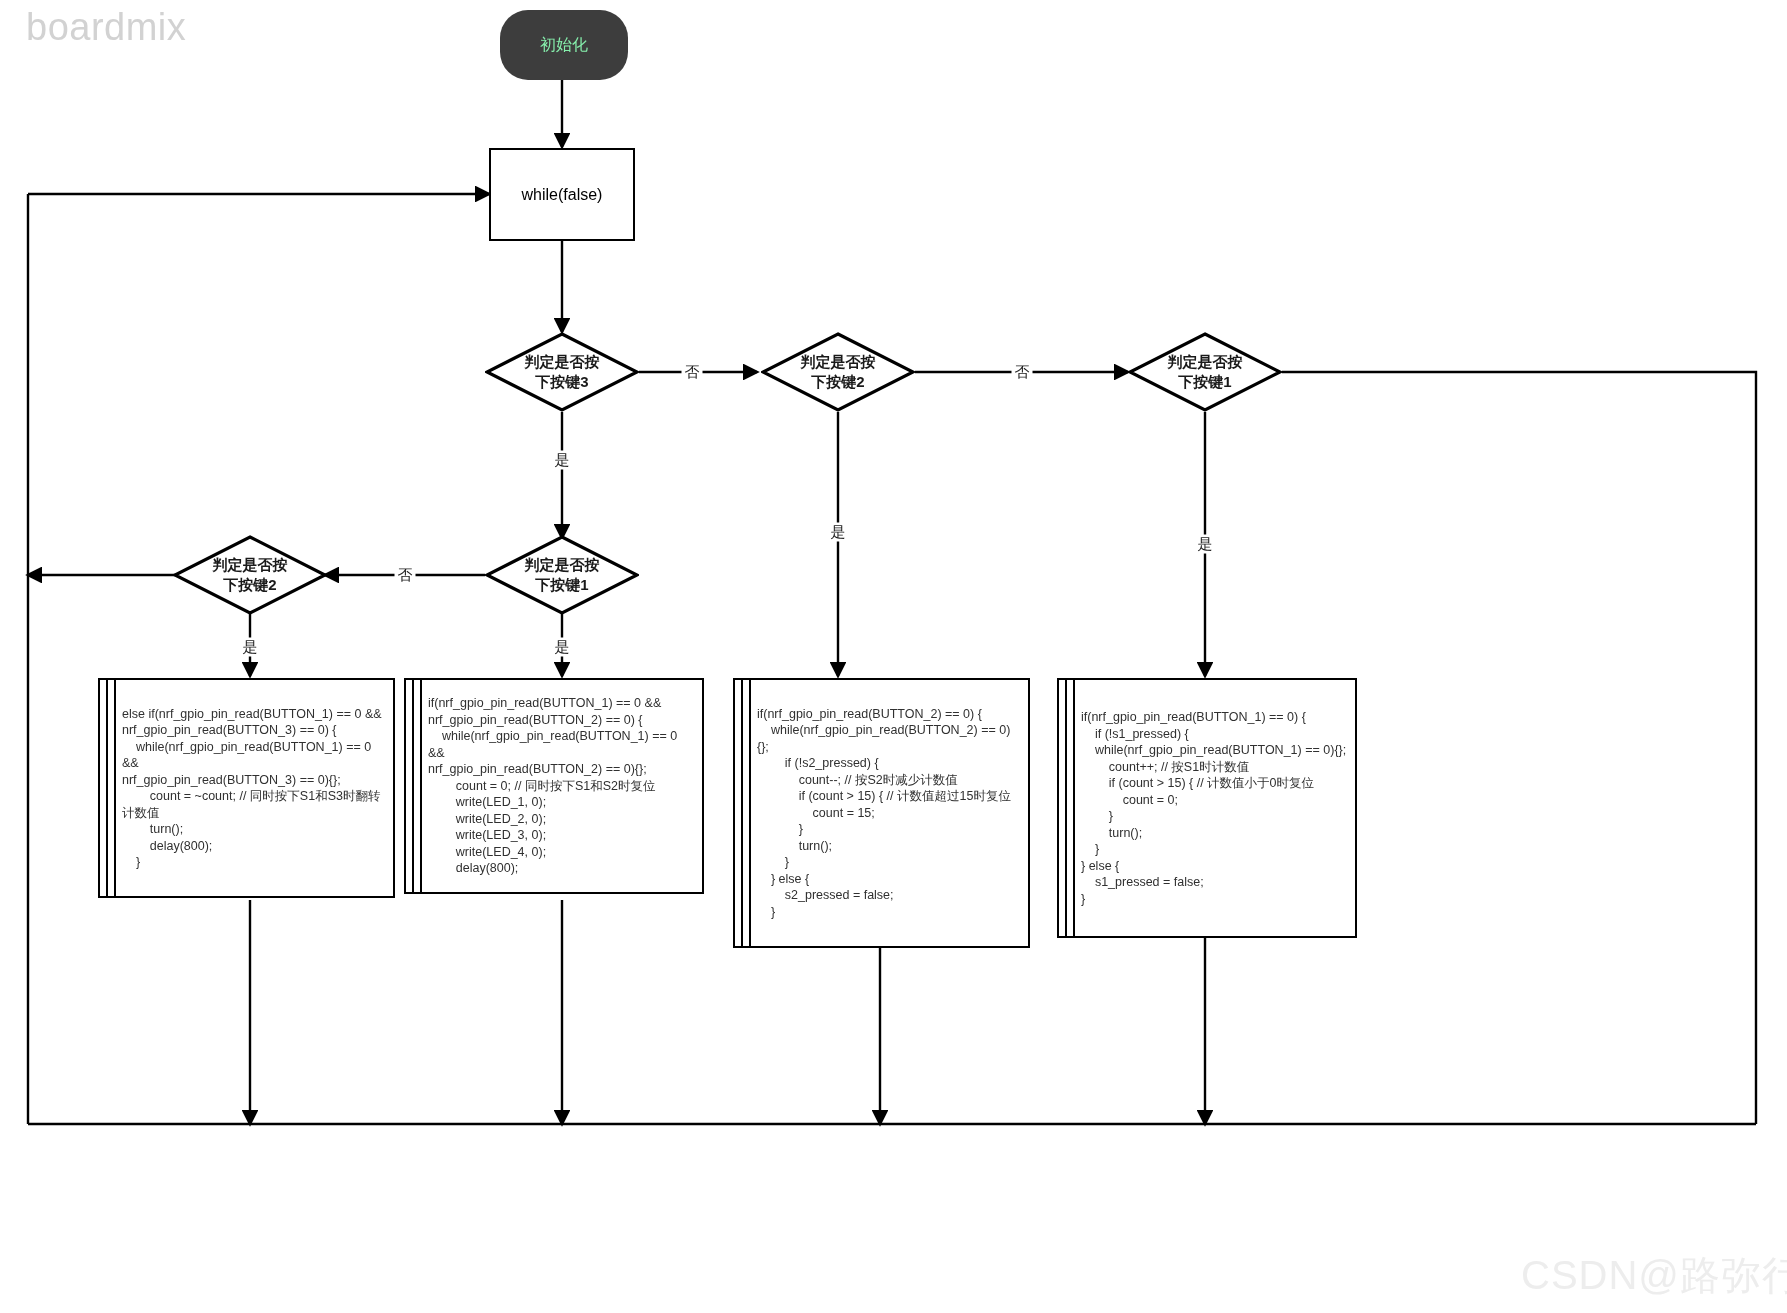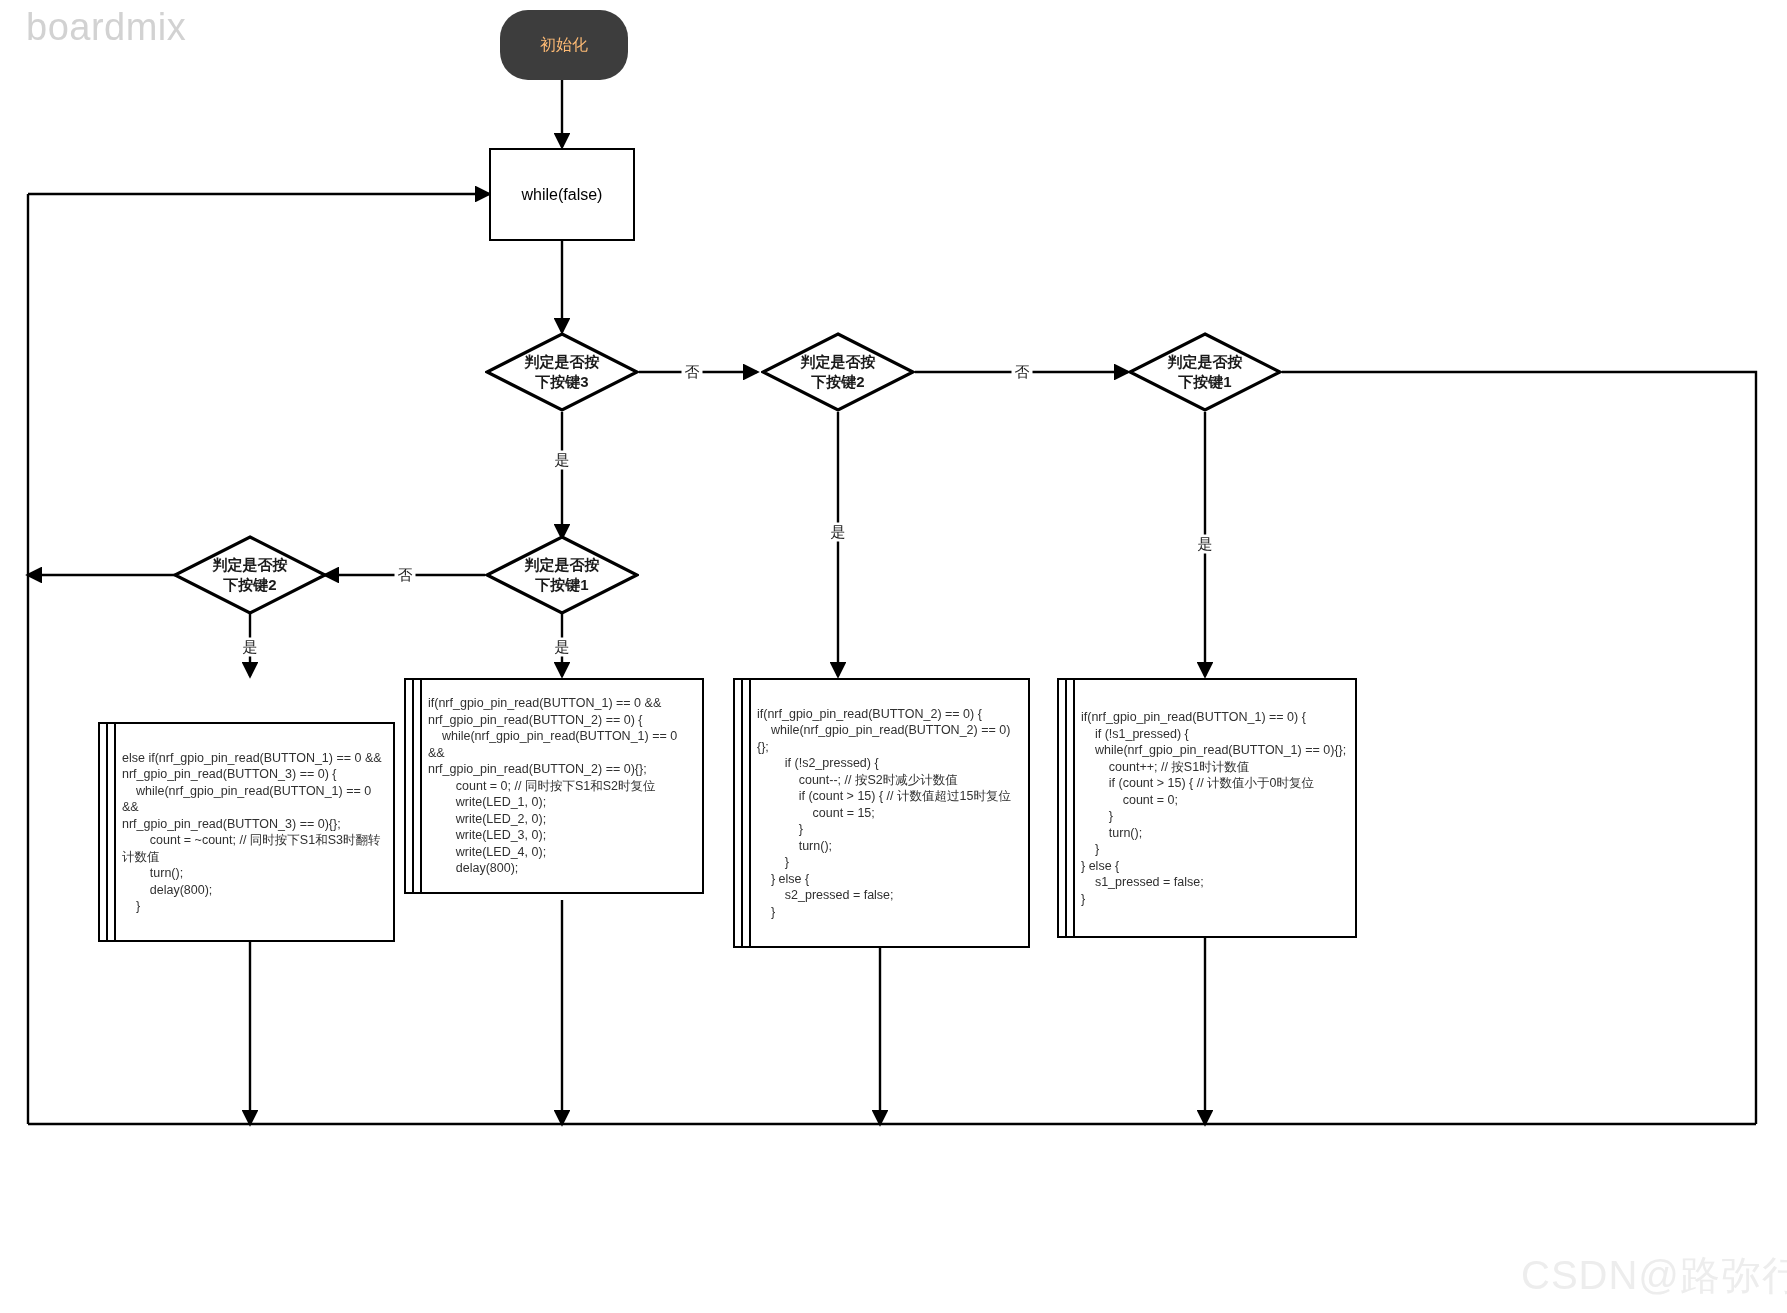--- a/index.html
+++ b/index.html
@@ -38,21 +38,21 @@
     letter-spacing: 1px;
     white-space: nowrap;
     user-select: none;
   }
 
   
   .node { position: absolute; }
 
   .terminator {
     background: #3d3d3d;
-    color: #fdba74;
+    color: #86efac;
     border-radius: 28px;
     display: flex;
     align-items: center;
     justify-content: center;
     font-size: 16px;
   }
 
   .process-box {
     background: #ffffff;
     border: 2px solid #000000;
@@ -221,21 +221,21 @@
   </div>
 
   <div class="node decision" style="left:173px; top:535px; width:154px; height:80px;">
     <svg class="dia-shape" viewBox="0 0 154 80" preserveAspectRatio="none">
       <polygon points="77,2 152,40 77,78 2,40" fill="#ffffff" stroke="#000000" stroke-width="3.2" vector-effect="non-scaling-stroke"></polygon>
     </svg>
     <span class="dia-label">判定是否按
 下按键2</span>
   </div>
 
-  <div class="node code-block" style="left:98px; top:678px; width:297px; height:220px;margin-top:44px;">
+  <div class="node code-block" style="left:98px; top:678px; width:297px; height:220px;">
     <span class="rail left"></span>
     <span class="code-text">else if(nrf_gpio_pin_read(BUTTON_1) == 0 &amp;&amp;
 nrf_gpio_pin_read(BUTTON_3) == 0) {
     while(nrf_gpio_pin_read(BUTTON_1) == 0 &amp;&amp;
 nrf_gpio_pin_read(BUTTON_3) == 0){};
         count = ~count; // 同时按下S1和S3时翻转计数值
         turn();
         delay(800);
     }</span>
   </div>

